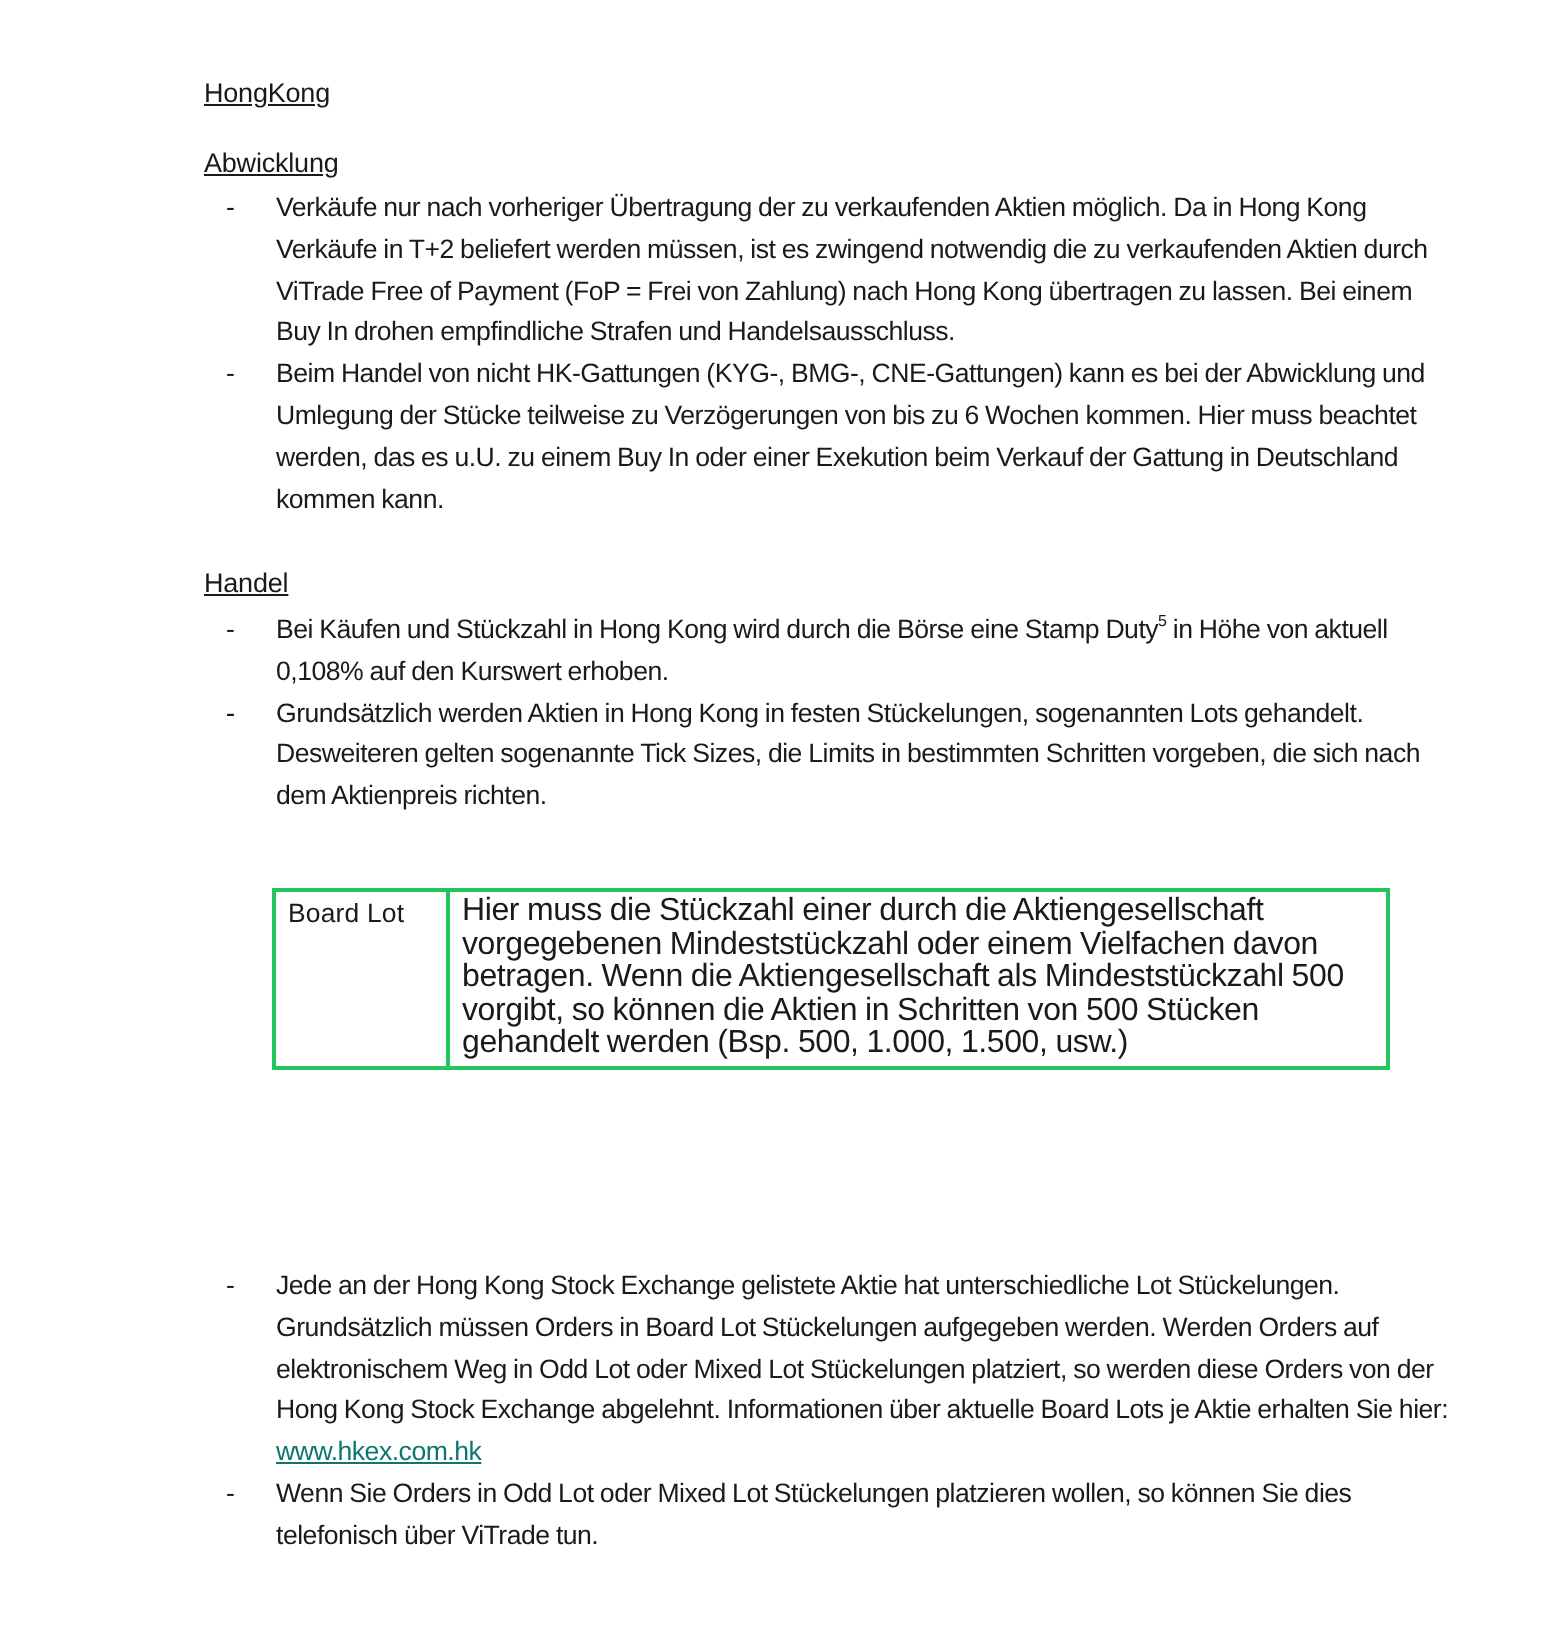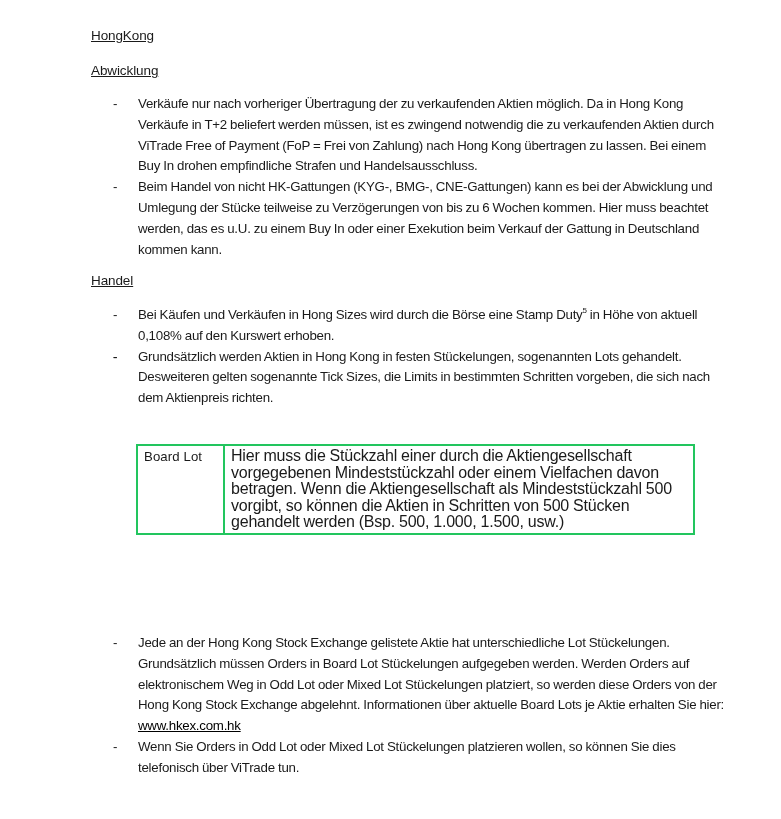--- a/index.html
+++ b/index.html
@@ -21,21 +21,21 @@
       top: 0;
       width: 781px;
       height: 819px;
     }
     .heading {
       position: absolute;
       left: 90px;
       font-size: 13.5px;
       text-decoration: underline;
       letter-spacing: -0.1px;
-      margin: 1px;
+      margin: 12px;
       font-weight: normal;
     }
     .list {
       position: absolute;
       left: 90px;
       width: 640px;
       margin: 0;
       padding: 0;
       list-style: none;
     }
@@ -51,21 +51,21 @@
       position: absolute;
       left: 23px;
       top: 0;
     }
     sup {
       font-size: 8px;
       line-height: 0;
       vertical-align: 6px;
     }
     a.link {
-      color: #000000;
+      color: #0f766e;
       text-decoration: underline;
     }
     table.lots {
       position: absolute;
       left: 136px;
       top: 444px;
       width: 559px;
       border-collapse: collapse;
     }
     table.lots td {
@@ -106,21 +106,21 @@
       <span class="dash">-</span>
       <span>Beim Handel von nicht HK-Gattungen (KYG-, BMG-, CNE-Gattungen) kann es bei der Abwicklung und Umlegung der Stücke teilweise zu Verzögerungen von bis zu 6 Wochen kommen. Hier muss beachtet werden, das es u.U. zu einem Buy In oder einer Exekution beim Verkauf der Gattung in Deutschland kommen kann.</span>
     </li>
   </ul>
 
   <h2 class="heading" style="top:272px;">Handel</h2>
 
   <ul class="list" style="top:305px;">
     <li>
       <span class="dash">-</span>
-      <span>Bei Käufen und Verkäufen in Hong Sizes wird durch die Börse eine Stamp Duty</span><sup>5</sup><span> in Höhe von aktuell 0,108% auf den Kurswert erhoben.</span>
+      <span>Bei Käufen und Stückzahl in Hong Kong wird durch die Börse eine Stamp Duty</span><sup>5</sup><span> in Höhe von aktuell 0,108% auf den Kurswert erhoben.</span>
     </li>
     <li>
       <span class="dash">-</span>
     </li>
     <li>
       <span class="dash">-</span>
       <span>Grundsätzlich werden Aktien in Hong Kong in festen Stückelungen, sogenannten Lots gehandelt. Desweiteren gelten sogenannte Tick Sizes, die Limits in bestimmten Schritten vorgeben, die sich nach dem Aktienpreis richten.</span>
     </li>
   </ul>
 

